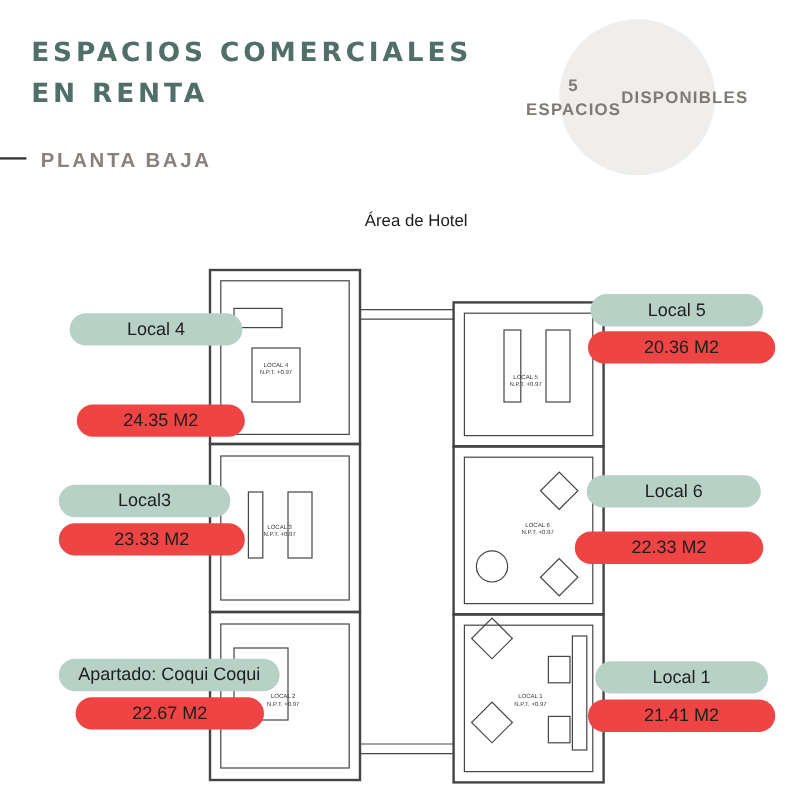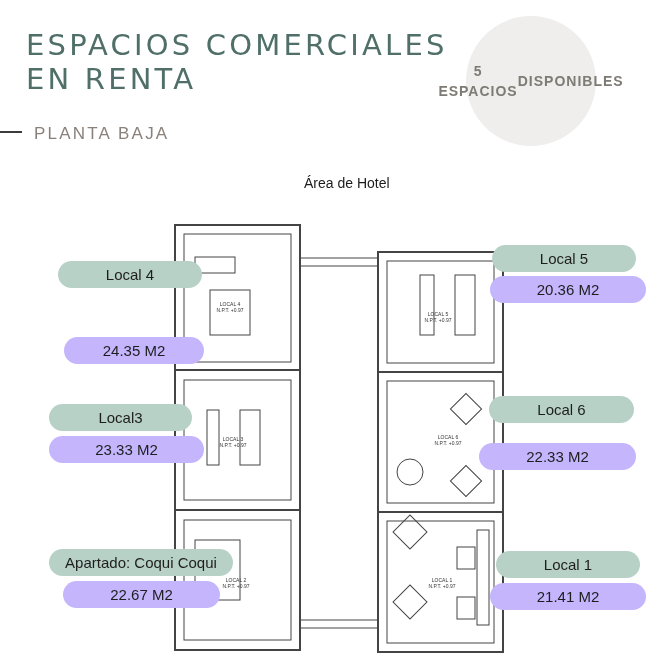--- a/index.html
+++ b/index.html
@@ -1,26 +1,26 @@
 <!DOCTYPE html>
 <html><head>
 <meta charset="utf-8">
 <style>
   html, body { margin:0; padding:0; background:#ffffff; }
   body { width:672px; height:656px; position:relative; overflow:hidden; font-family:"Liberation Sans", sans-serif; }
-  .title { position:absolute; left:26px; top:28px; color:#4f6f68; font-family:"DejaVu Sans", sans-serif; font-weight:400; font-size:29px; letter-spacing:3.2px; line-height:34px; }
+  .title { position:absolute; left:26px; top:28px; color:#4f6f68; font-family:"DejaVu Sans", sans-serif; font-weight:700; font-size:22px; letter-spacing:3.2px; line-height:34px; }
   .title span { display:block; }
   .sub-line { position:absolute; left:0; top:131px; width:22px; height:2px; background:#3c3c3c; }
-  .subtitle { position:absolute; left:34px; top:124px; color:#8a827a; font-weight:400; font-size:17px; letter-spacing:2.2px; }
+  .subtitle { position:absolute; left:34px; top:124px; color:#8a827a; font-weight:700; font-size:17px; letter-spacing:2.2px; }
   .badge { position:absolute; left:466px; top:16px; width:130px; height:130px; border-radius:50%; background:#efeeec; display:flex; flex-direction:row; align-items:center; justify-content:center; color:#7e7a74; font-weight:700; font-size:14px; letter-spacing:1px; line-height:20px; text-align:center; }
   .hotel { position:absolute; left:304px; top:175px; font-size:14px; color:#1c1c1c; }
   .plan { position:absolute; left:170px; top:220px; width:340px; height:436px; }
   .pill { position:absolute; height:27px; border-radius:14px; display:flex; align-items:center; justify-content:center; font-size:15px; color:#1e1e1e; }
   .pill.name { background:#b7d1c7; }
-  .pill.area { background:#c4b5fd; }
+  .pill.area { background:#ef4444; }
 </style>
 </head>
 <body>
 
 <div class="title">
   <span>ESPACIOS COMERCIALES</span>
   <span>EN RENTA</span>
 </div>
 <div class="sub-line"></div>
 <div class="subtitle">PLANTA BAJA</div>

